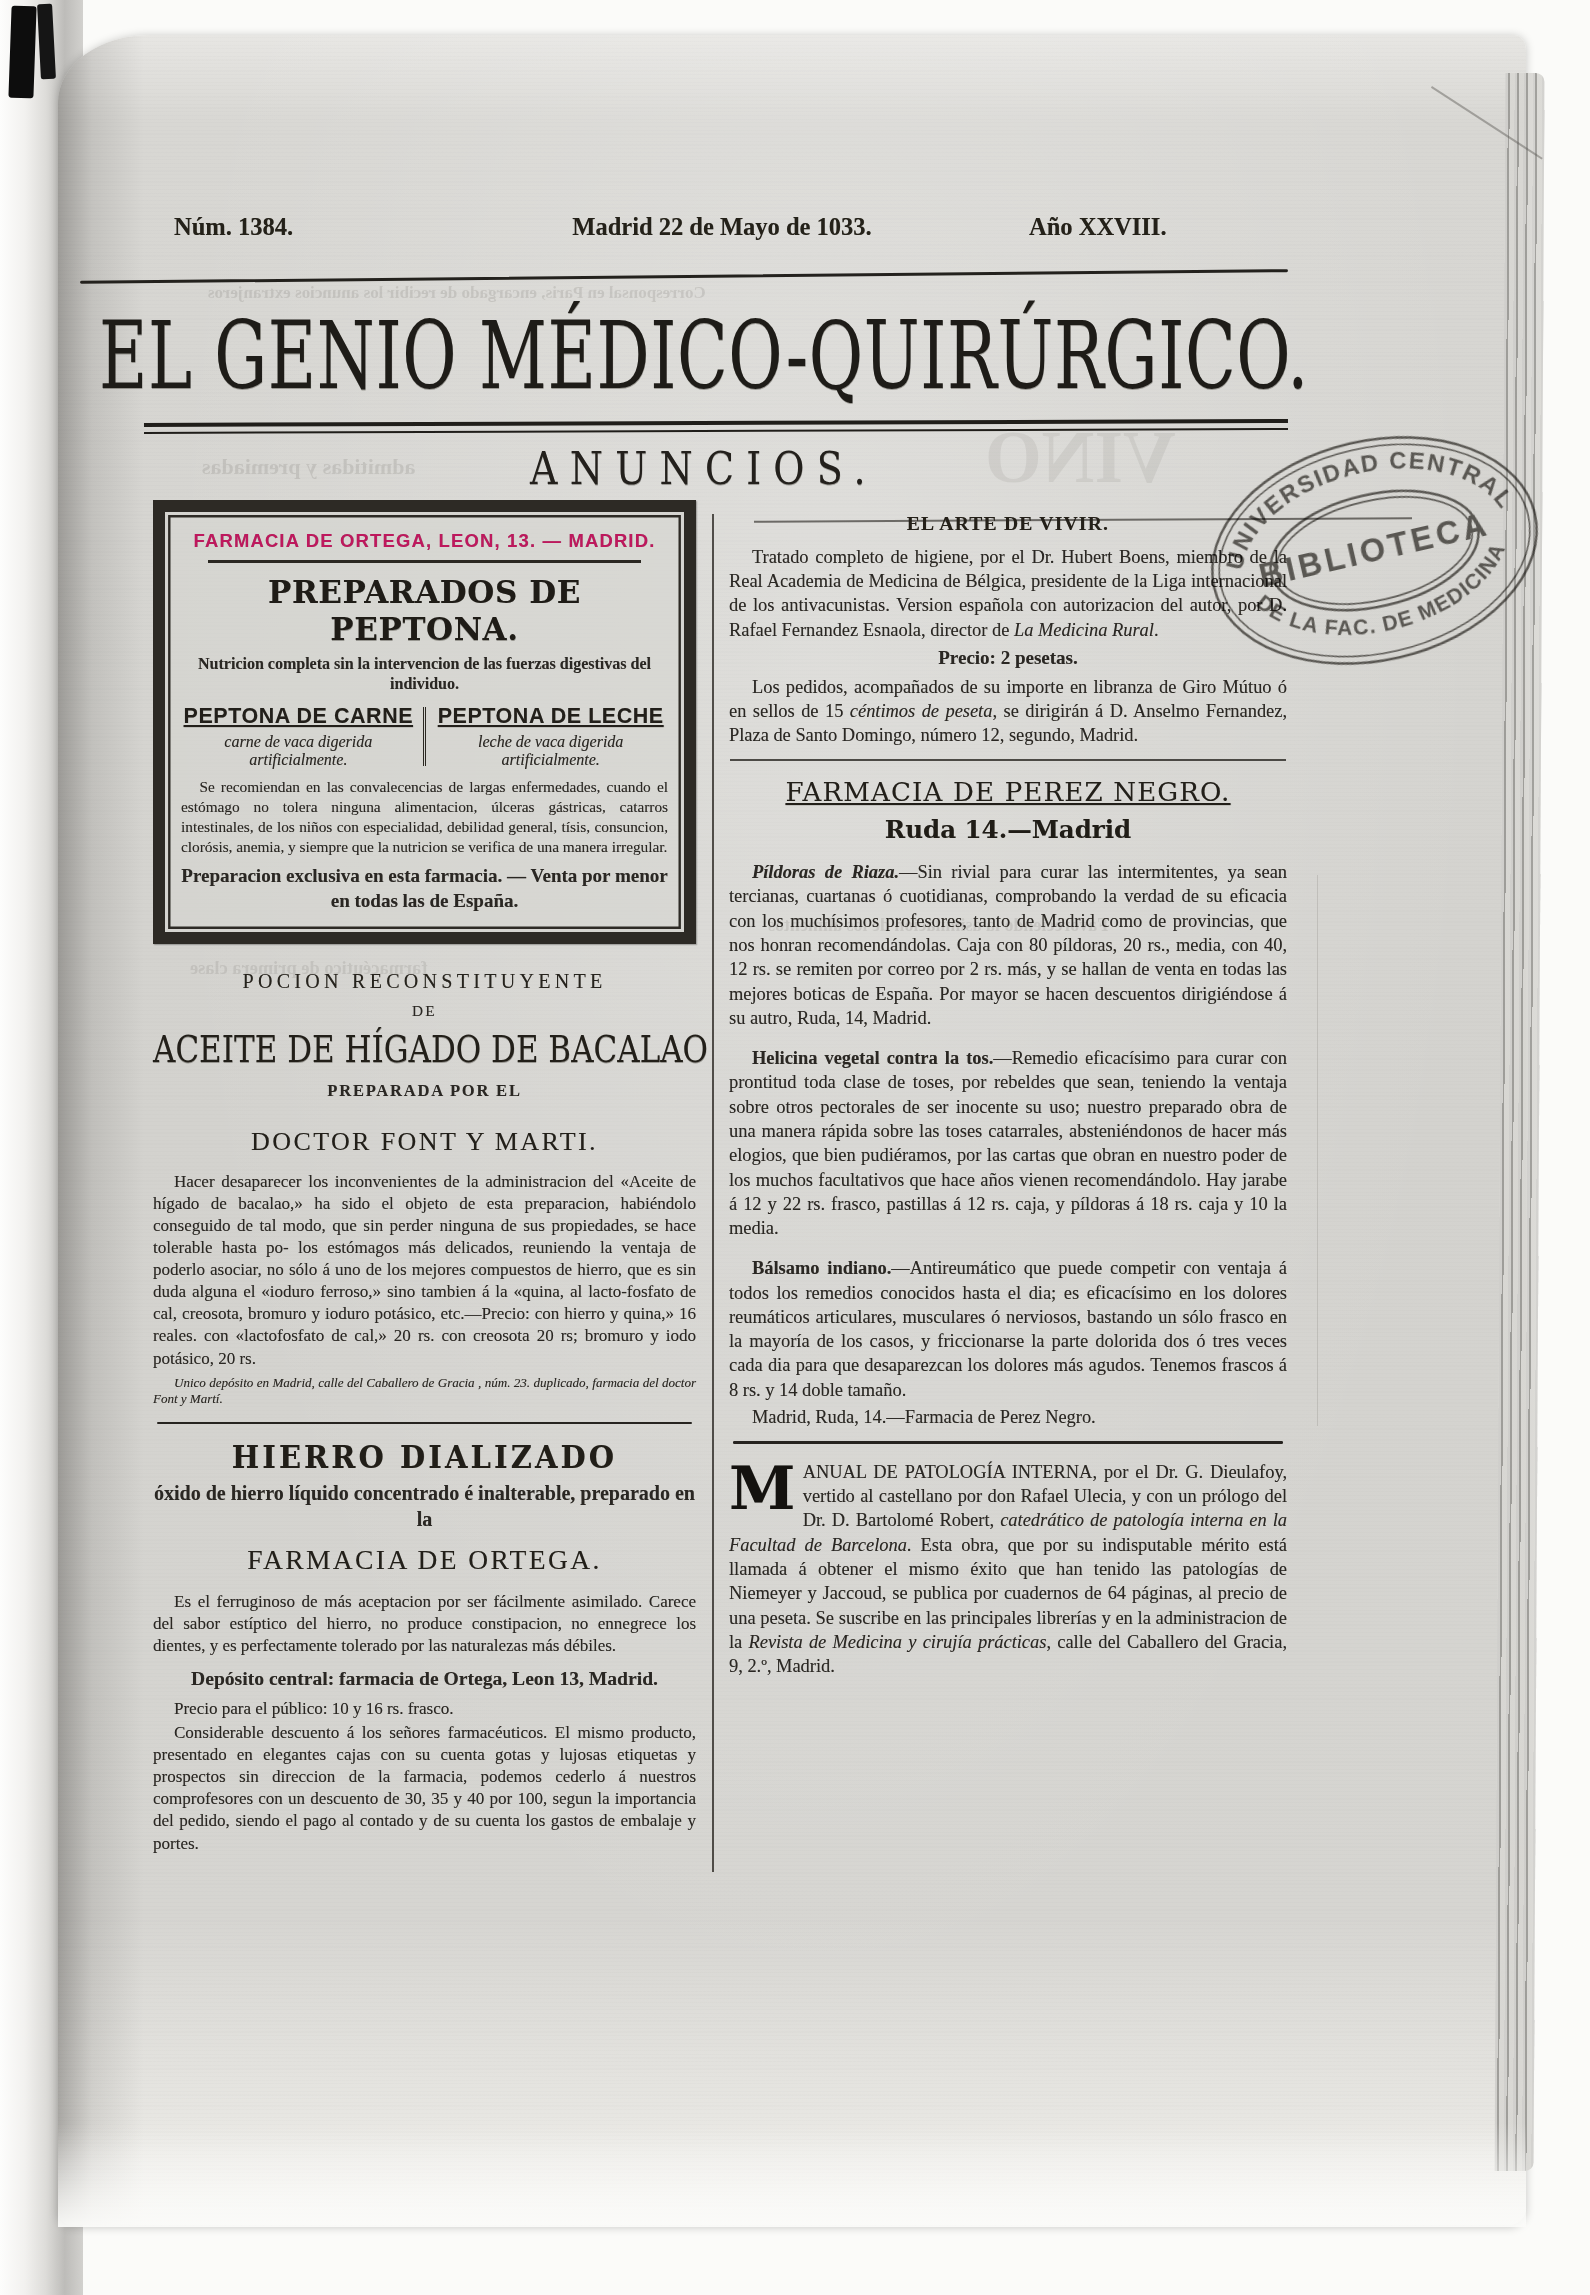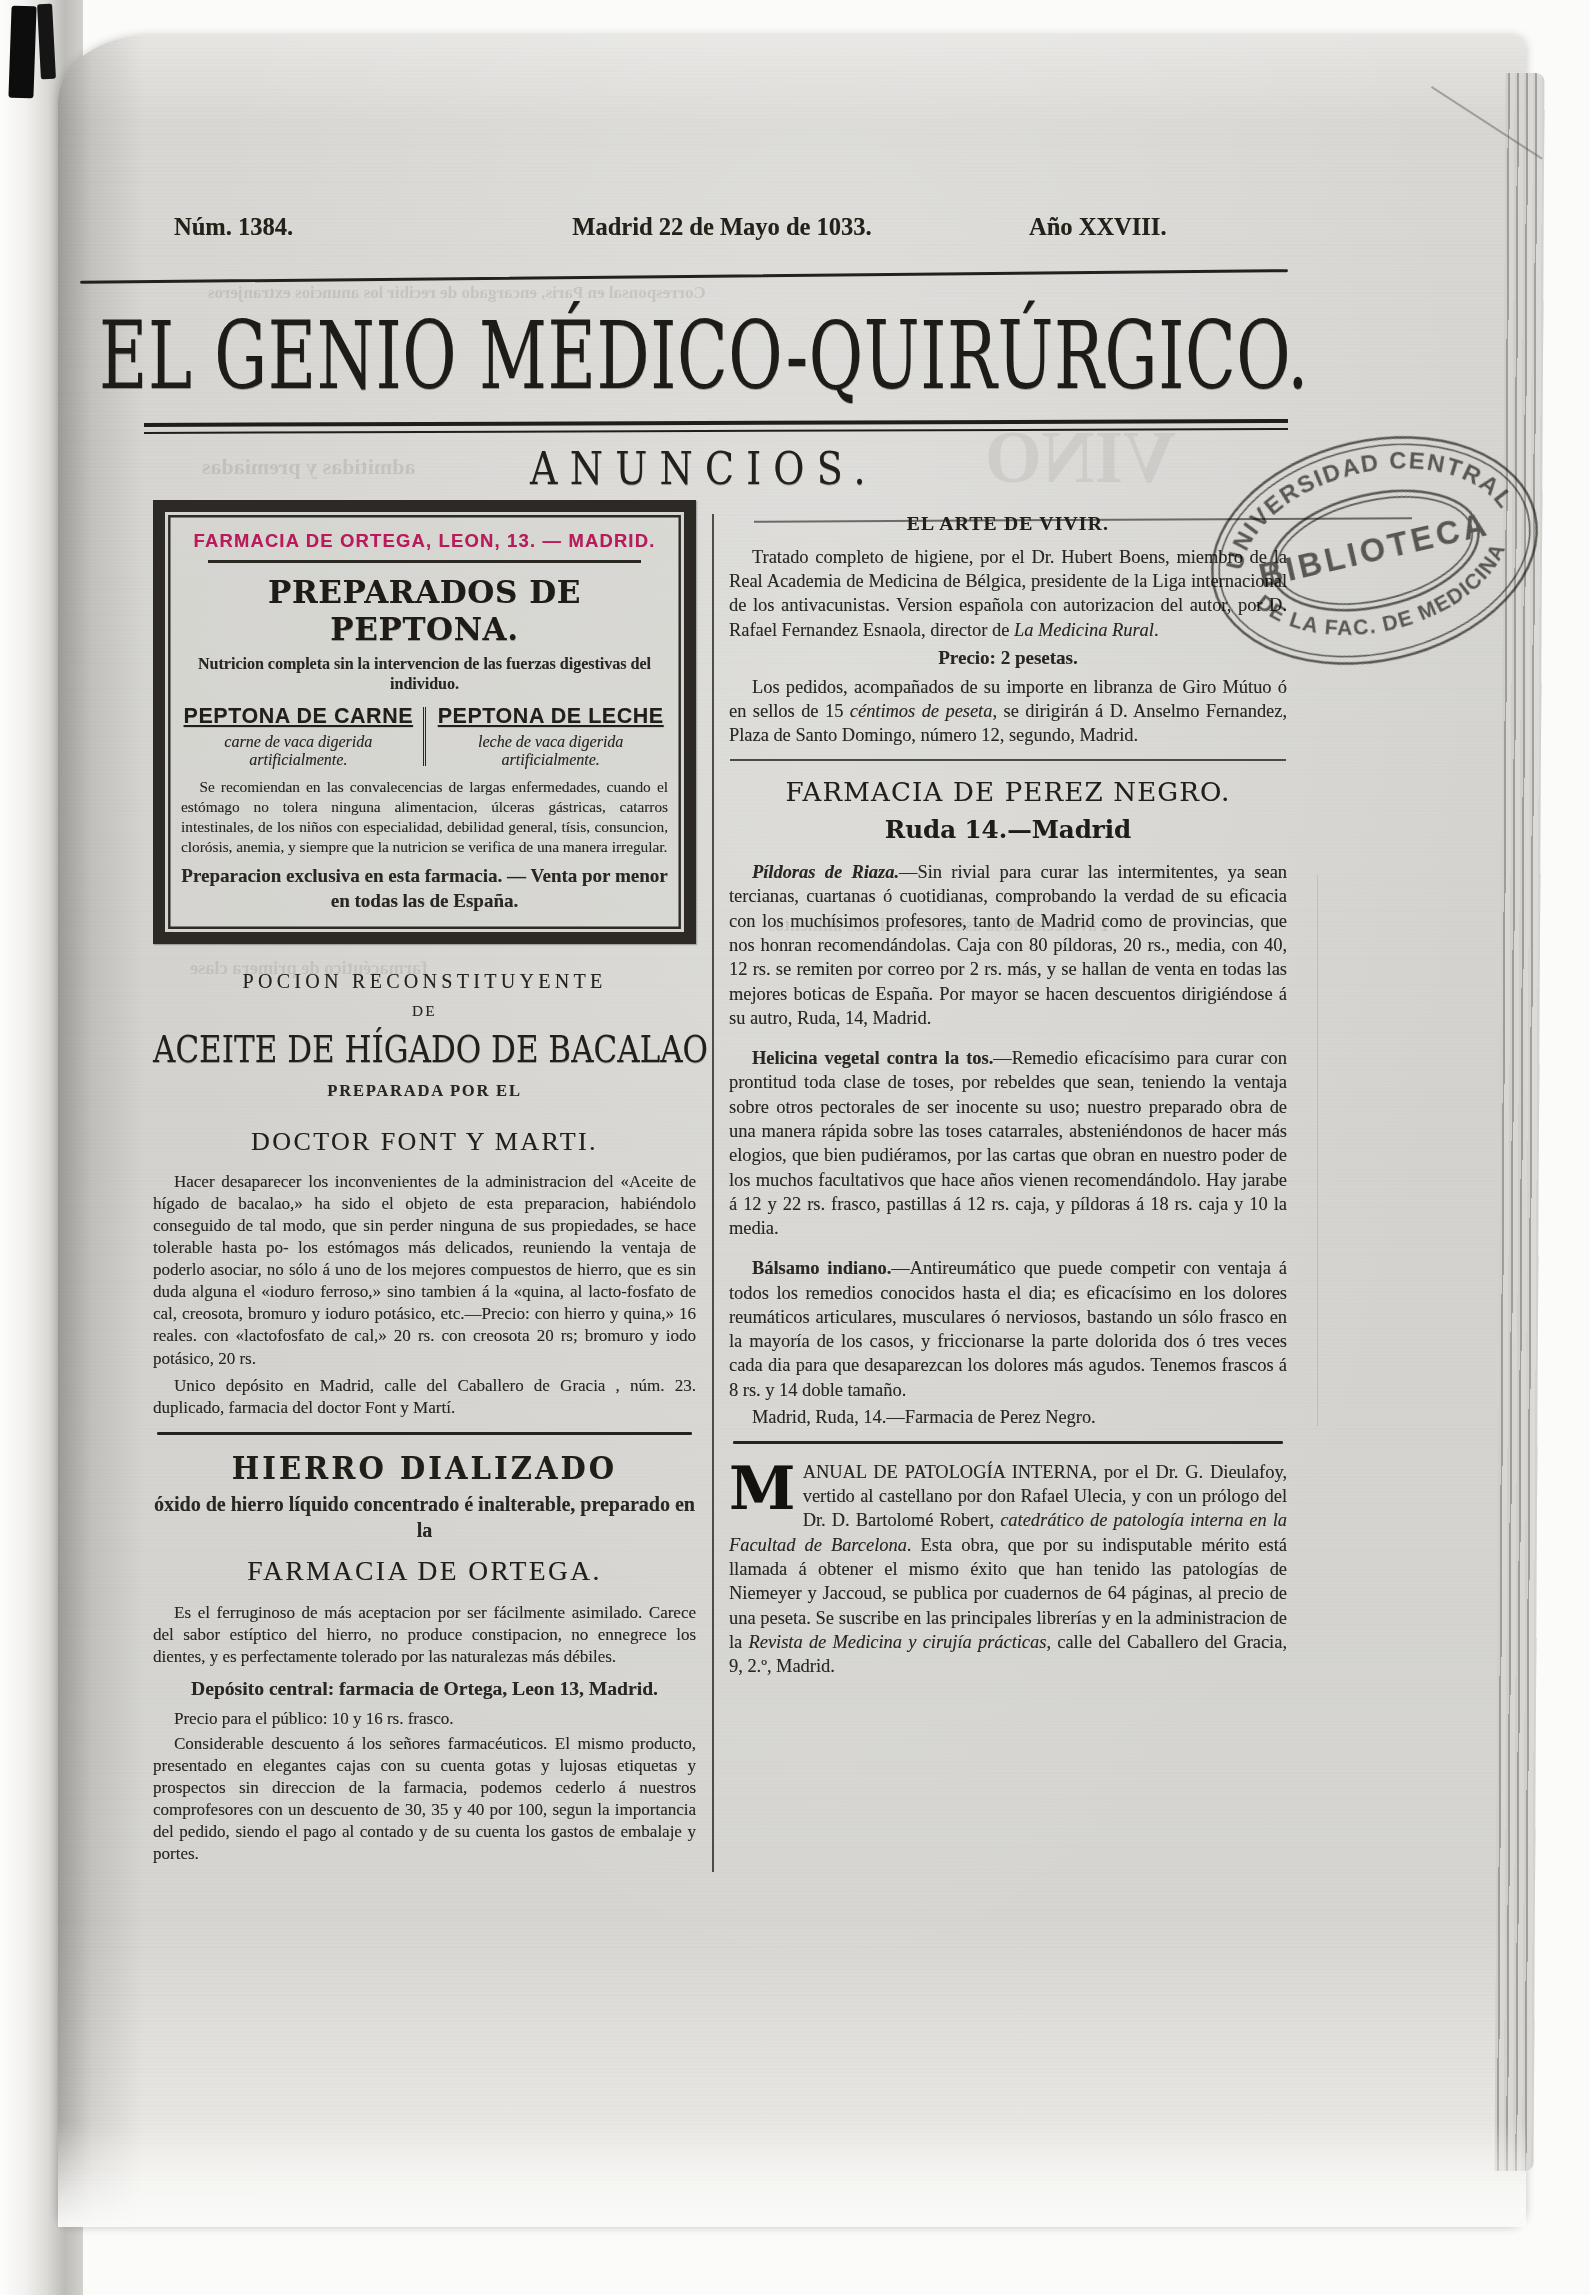--- a/index.html
+++ b/index.html
@@ -103,21 +103,21 @@
   .pocion-l4{font-size:16.5px;font-weight:bold;letter-spacing:1.8px;text-align:center;margin-top:14.7px;}
   .pocion-l5{font-size:26px;letter-spacing:2.4px;text-align:center;margin-top:26px;margin-bottom:13.5px;color:#221f19;}
   
   .hierro-title{font-family:"DejaVu Serif", serif;font-weight:bold;font-size:29px;letter-spacing:3.1px;text-align:center;color:#211e18;transform:scaleY(1.08);}
   .hierro-sub1{font-weight:bold;font-size:20px;text-align:center;line-height:1.3;margin-top:6.1px;}
   .hierro-sub2{font-size:27.5px;letter-spacing:2.4px;text-align:center;margin:12.2px 0 14.7px;color:#221f19;}
   .hierro-dep{font-weight:bold;font-size:19.6px;text-align:center;line-height:1.3;margin:8.6px 0 6.1px;}
   
   .arte-title{font-weight:bold;font-size:19.6px;letter-spacing:1.2px;text-align:center;margin-bottom:9.8px;color:#242019;}
   .arte-price{font-weight:bold;font-size:19px;text-align:center;margin:3.7px 0 6.1px;}
-  .perez-title{font-family:"DejaVu Serif", serif;font-size:26px;letter-spacing:1.2px;text-align:center;margin:16px 0 4.9px;color:#221f19;white-space:nowrap;}
+  .perez-title{font-family:"DejaVu Serif", serif;font-size:26px;letter-spacing:1.2px;text-align:center;margin:16px 0 4.9px;color:#221f19;white-space:nowrap;text-decoration:underline;}
   .perez-sub{font-family:"DejaVu Serif", serif;font-weight:bold;font-size:24.5px;text-align:center;margin:8.6px 0 16px;color:#201d17;}
   .lead-bi{font-weight:bold;font-style:italic;}
   .lead-b{font-weight:bold;}
   .closing{font-size:18.4px;text-indent:23px;margin-top:1.2px;}
   .dropcap{
     float:left;font-family:"DejaVu Serif", serif;font-weight:bold;font-size:60px;line-height:.76;
     margin:6.1px 7.3px 0 0;color:#14120f;
   }
   
   .stamp{
@@ -179,21 +179,21 @@
     <div class="pep-footer ink">Preparacion exclusiva en esta farmacia. — Venta por menor en todas las de España.</div>
   </div>
 
   <div class="pocion">
     <div class="pocion-l1 ink">POCION RECONSTITUYENTE</div>
     <div class="pocion-l2 ink">DE</div>
     <div class="pocion-l3 ink">ACEITE DE HÍGADO DE BACALAO</div>
     <div class="pocion-l4 ink">PREPARADA POR EL</div>
     <div class="pocion-l5 ink">DOCTOR FONT Y MARTI.</div>
     <p class="para-sm ink" style="font-size:17px;">Hacer desaparecer los inconvenientes de la administracion del «Aceite de hígado de bacalao,» ha sido el objeto de esta preparacion, habiéndolo conseguido de tal modo, que sin perder ninguna de sus propiedades, se hace tolerable hasta po- los estómagos más delicados, reuniendo la ventaja de poderlo asociar, no sólo á uno de los mejores compuestos de hierro, que es sin duda alguna el «ioduro ferroso,» sino tambien á la «quina, al lacto-fosfato de cal, creosota, bromuro y ioduro potásico, etc.—Precio: con hierro y quina,» 16 reales. con «lactofosfato de cal,» 20 rs. con creosota 20 rs; bromuro y iodo potásico, 20 rs.</p>
-    <p class="para-sm ink" style="font-size:17px;">Unico depósito en Madrid, calle del Caballero de Gracia , núm. 23. duplicado, farmacia del doctor Font y Martí.</p>
+    <p class="para-sm ink" style="font-size:13px;font-style:italic;">Unico depósito en Madrid, calle del Caballero de Gracia , núm. 23. duplicado, farmacia del doctor Font y Martí.</p>
   </div>
 
   <div class="col-rule"></div>
 
   <div>
     <div class="hierro-title ink">HIERRO DIALIZADO</div>
     <div class="hierro-sub1 ink">óxido de hierro líquido concentrado é inalterable, preparado en la</div>
     <div class="hierro-sub2 ink">FARMACIA DE ORTEGA.</div>
     <p class="para-sm ink" style="font-size:17px;">Es el ferruginoso de más aceptacion por ser fácilmente asimilado. Carece del sabor estíptico del hierro, no produce constipacion, no ennegrece los dientes, y es perfectamente tolerado por las naturalezas más débiles.</p>
     <div class="hierro-dep ink">Depósito central: farmacia de Ortega, Leon 13, Madrid.</div>

